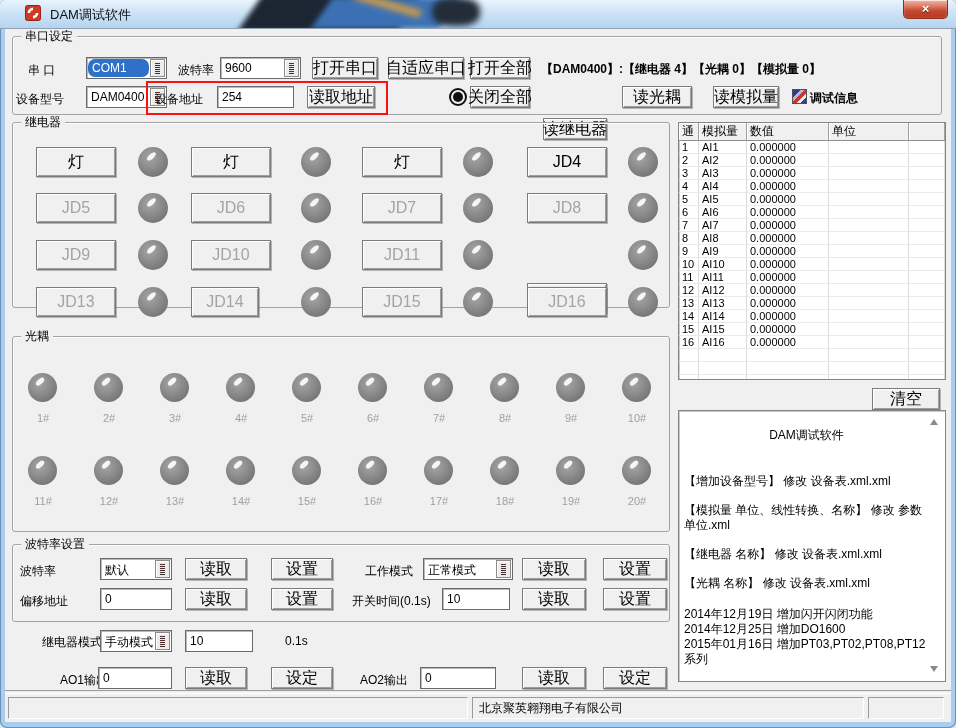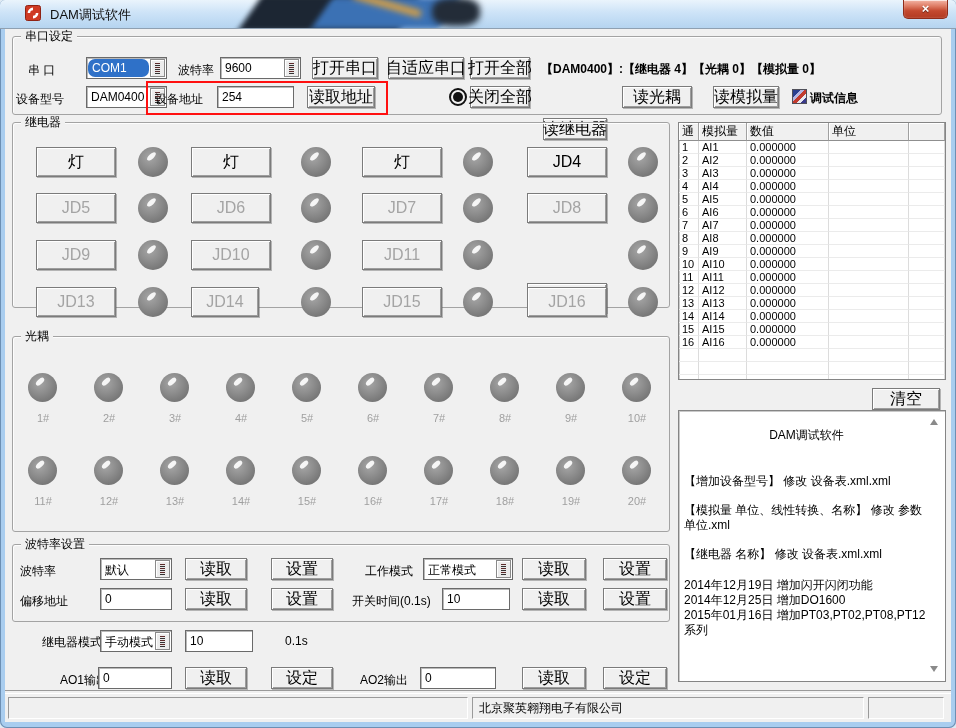--- a/index.html
+++ b/index.html
@@ -374,20 +374,21 @@
       <div class="ball" style="left: 622px; top: 456px; width: 29px; height: 29px;"></div>
       <div class="optolabel" style="left: 616px; top: 495px;">20#</div>
     </div>
 
   <div class="infopanel">
     <div id="info-lines">
         <div class="i-title">DAM调试软件</div>
         <div class="i-feature">【增加设备型号】 修改  设备表.xml.xml</div>
         <div class="i-feature">【模拟量 单位、线性转换、名称】 修改 参数单位.xml</div>
         <div class="i-feature">【继电器 名称】 修改  设备表.xml.xml</div>
+        <div class="i-feature">【光耦 名称】 修改  设备表.xml.xml</div>
         <div class="i-date-first">2014年12月19日  增加闪开闪闭功能</div>
         <div class="i-date">2014年12月25日  增加DO1600</div>
         <div class="i-date">2015年01月16日  增加PT03,PT02,PT08,PT12系列</div>
       </div>
   </div>
   <div class="sarrow up" style="left:930px;top:419px;"></div>
   <div class="sarrow down" style="left:930px;top:666px;"></div>
 
   <div class="grp" style="left:12px;top:544px;width:658px;height:78px;">
     <span class="glabel">波特率设置</span>

